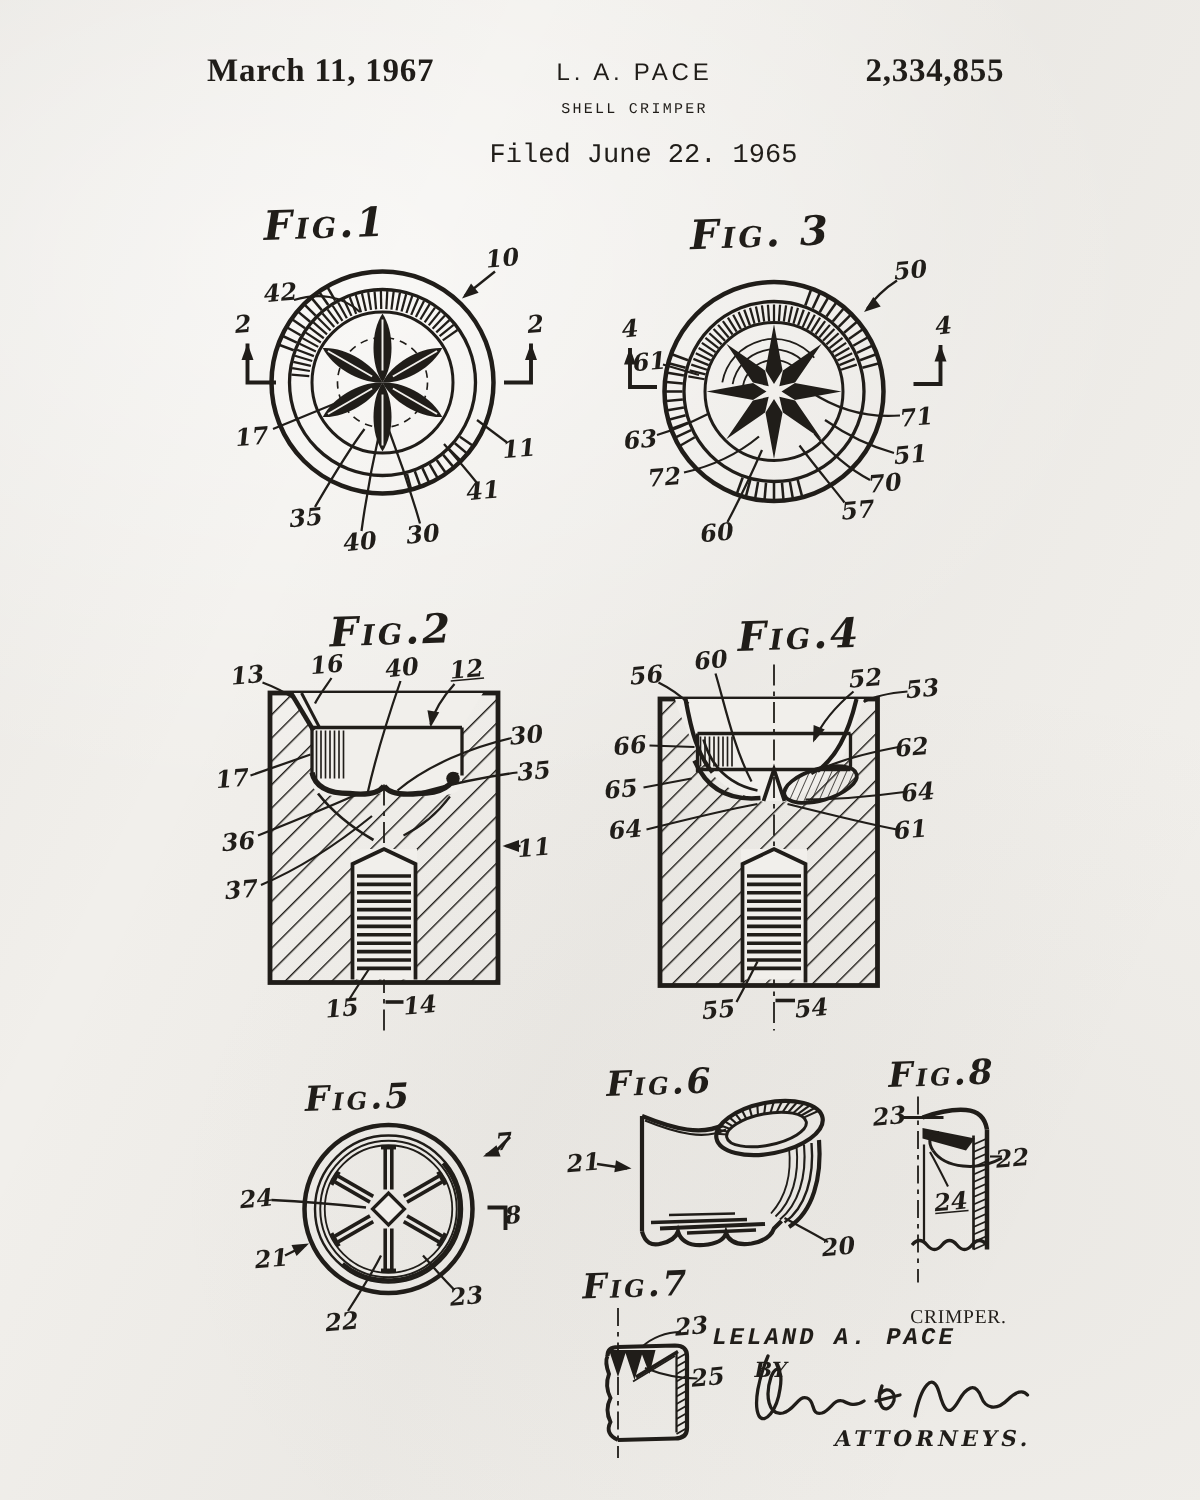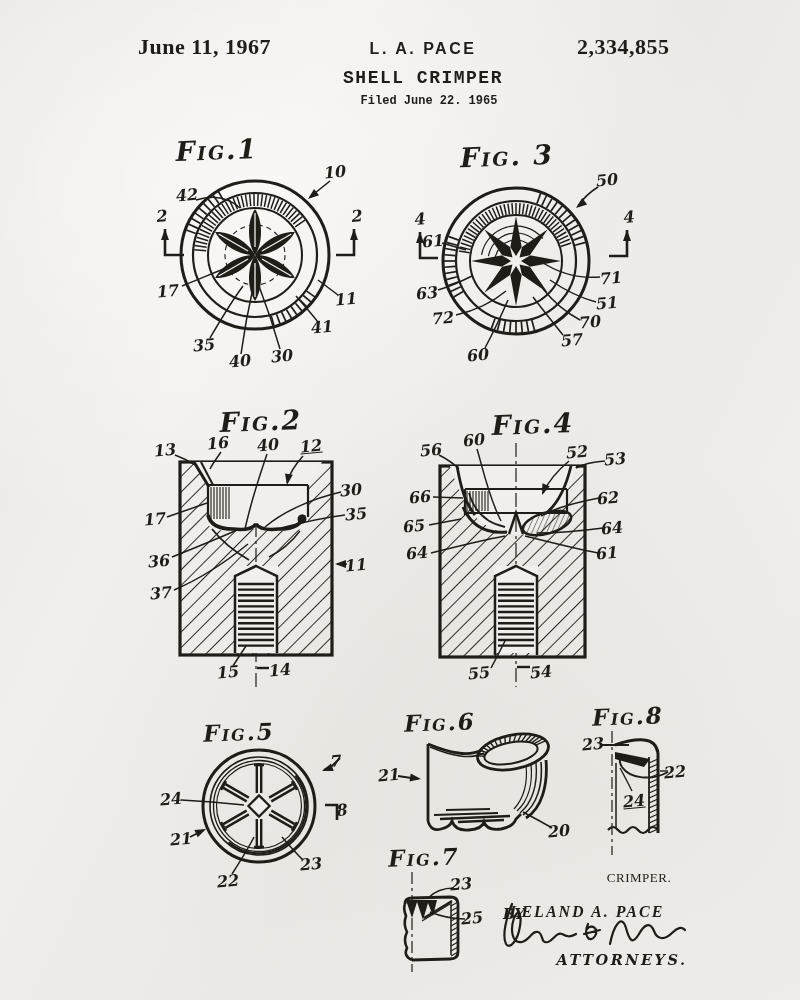--- a/index.html
+++ b/index.html
@@ -9,65 +9,65 @@
     background:
       radial-gradient(900px 600px at 28% 18%, rgba(255,255,255,.55), rgba(255,255,255,0) 60%),
       radial-gradient(700px 500px at 75% 80%, rgba(120,115,105,.06), rgba(0,0,0,0) 70%),
       linear-gradient(115deg, rgba(90,85,75,.05) 0%, rgba(0,0,0,0) 28%, rgba(90,85,75,.04) 55%, rgba(0,0,0,0) 85%),
       #f1efeb;
     color:#201d19;
     font-family:"Liberation Serif", serif;
   }
   .hdr{position:absolute;white-space:nowrap;}
   #hdr-date{left:138px;top:34px;font-size:22px;font-weight:700;letter-spacing:.5px;}
-  #hdr-author{left:423px;top:40px;transform:translateX(-50%);font-family:"Liberation Sans",sans-serif;font-weight:700;font-size:16px;letter-spacing:2.5px;}
+  #hdr-author{left:423px;top:40px;transform:translateX(-50%);font-family:"Liberation Sans",sans-serif;font-weight:400;font-size:16px;letter-spacing:2.5px;}
   #hdr-number{left:577px;top:34px;font-size:22px;font-weight:700;letter-spacing:.5px;}
-  #hdr-title{left:423px;top:68px;transform:translateX(-50%);font-family:"Liberation Mono",monospace;font-weight:700;font-size:18px;letter-spacing:1.5px;}
-  #hdr-filed{left:429px;top:94px;transform:translateX(-50%);font-family:"Liberation Mono",monospace;font-weight:700;font-size:12px;}
+  #hdr-title{left:423px;top:68px;transform:translateX(-50%);font-family:"Liberation Mono",monospace;font-weight:400;font-size:10px;letter-spacing:1.5px;}
+  #hdr-filed{left:429px;top:94px;transform:translateX(-50%);font-family:"Liberation Mono",monospace;font-weight:400;font-size:18px;}
   .figtitle{
     position:absolute;transform:translate(-50%,-50%) rotate(-2deg);
     font-family:"DejaVu Serif",serif;font-style:italic;font-weight:700;
     font-variant:small-caps;letter-spacing:2px;white-space:nowrap;
   }
   .t-lg{font-size:27px;} .t-md{font-size:23px;}
   #t-fig1{left:217px;top:150px;} #t-fig3{left:507px;top:156px;}
   #t-fig2{left:261px;top:421px;} #t-fig4{left:533px;top:424px;}
   #t-fig5{left:239px;top:732px;} #t-fig6{left:440px;top:722px;}
   #t-fig8{left:628px;top:716px;} #t-fig7{left:424px;top:857px;}
   svg.fig{position:absolute;overflow:visible;}
   #labels-layer{position:absolute;left:0;top:0;width:800px;height:1000px;pointer-events:none;}
   .ref{
     position:absolute;transform:translate(-50%,-50%) rotate(-5deg);
     font-family:"DejaVu Serif",serif;font-style:italic;font-weight:700;font-size:16px;
     white-space:nowrap;
   }
   .ref.u{text-decoration:underline;}
   .sig{position:absolute;white-space:nowrap;}
   #sig-inventor{left:639px;top:870px;transform:translateX(-50%);font-size:13px;letter-spacing:.5px;}
-  #sig-name{left:587px;top:883px;transform:translateX(-50%);font-family:Liberation Serif, serif;font-style:italic;font-weight:700;font-size:16px;letter-spacing:2px;margin-top:20px;}
+  #sig-name{left:556px;top:883px;transform:translateX(-50%);font-family:Liberation Mono, monospace;font-style:italic;font-weight:700;font-size:16px;letter-spacing:2px;}
   #sig-by{left:503px;top:906px;font-family:"DejaVu Serif",serif;font-style:italic;font-weight:700;font-size:14px;}
   #sig-attorneys{left:622px;top:951px;transform:translateX(-50%);font-family:"DejaVu Serif",serif;font-style:italic;font-weight:700;font-size:14.5px;letter-spacing:2.5px;}
 </style>
 </head>
 <body>
 
 <div id="page">
 
   <svg width="0" height="0" style="position:absolute" aria-hidden="true">
     <defs>
       <pattern id="hatch45" width="11" height="11" patternUnits="userSpaceOnUse" patternTransform="rotate(-45)">
         <line x1="0" y1="0" x2="11" y2="0" stroke="#201d19" stroke-width="1.9"></line>
       </pattern>
       <pattern id="hatchFine" width="4.5" height="4.5" patternUnits="userSpaceOnUse" patternTransform="rotate(-50)">
         <line x1="0" y1="0" x2="4.5" y2="0" stroke="#201d19" stroke-width="1"></line>
       </pattern>
     </defs>
   </svg>
 
-  <span class="hdr" id="hdr-date">June 11, 1967</span>
+  <span class="hdr" id="hdr-date">March 11, 1967</span>
   <span class="hdr" id="hdr-author">L. A. PACE</span>
   <span class="hdr" id="hdr-number">2,334,855</span>
   <span class="hdr" id="hdr-title">SHELL CRIMPER</span>
   <span class="hdr" id="hdr-filed">Filed June 22. 1965</span>
 
   <span class="figtitle t-lg" id="t-fig1">Fig.1</span>
   <span class="figtitle t-lg" id="t-fig3">Fig. 3</span>
   <span class="figtitle t-lg" id="t-fig2">Fig.2</span>
   <span class="figtitle t-lg" id="t-fig4">Fig.4</span>
   <span class="figtitle t-md" id="t-fig5">Fig.5</span>

